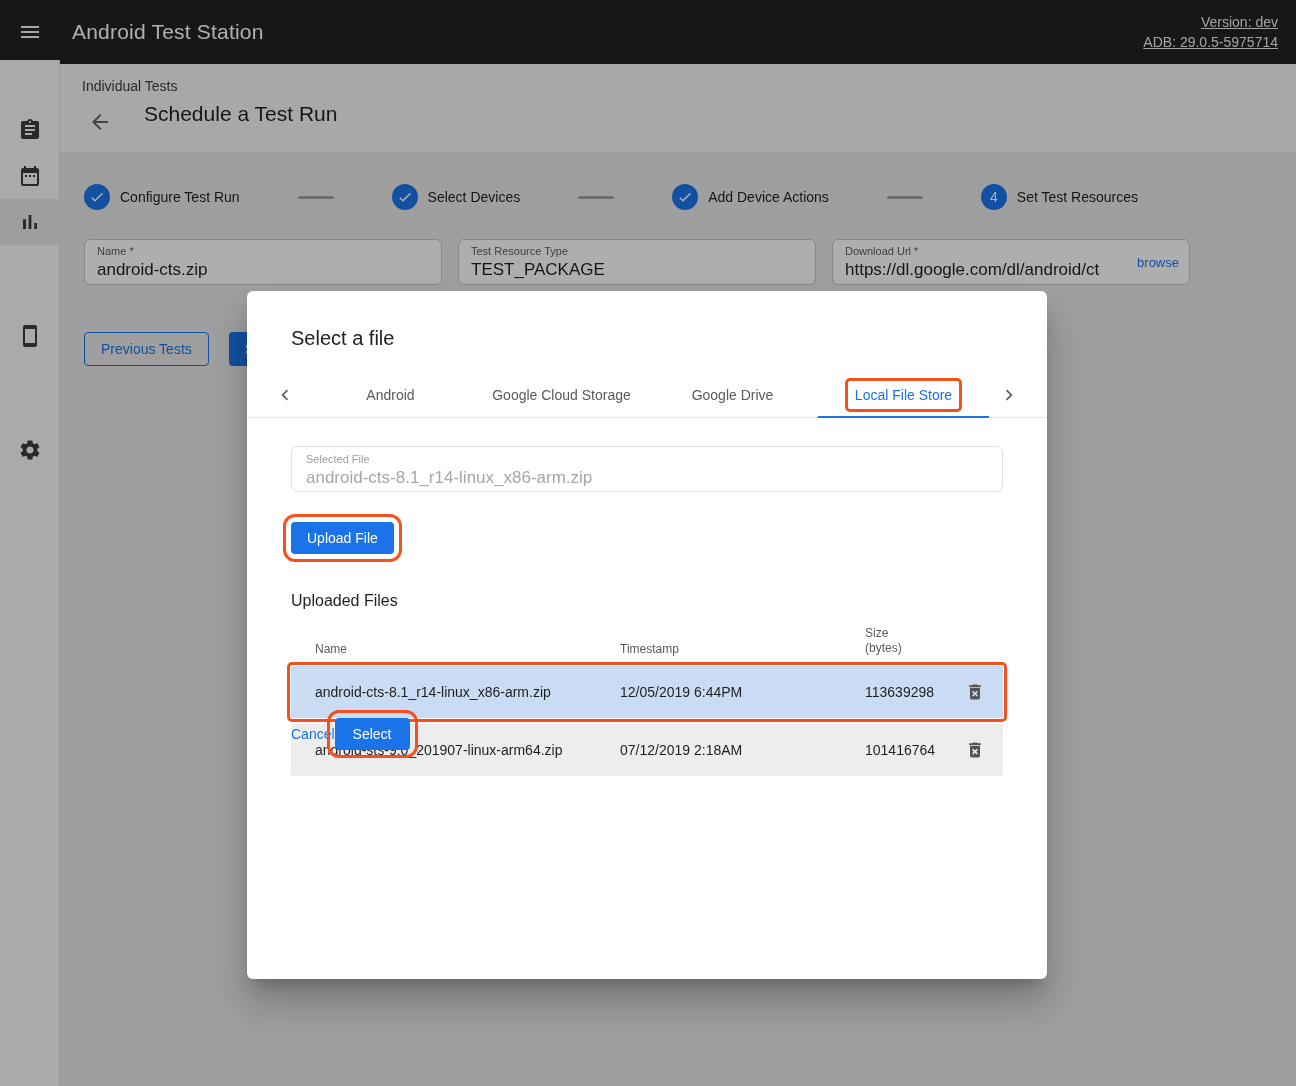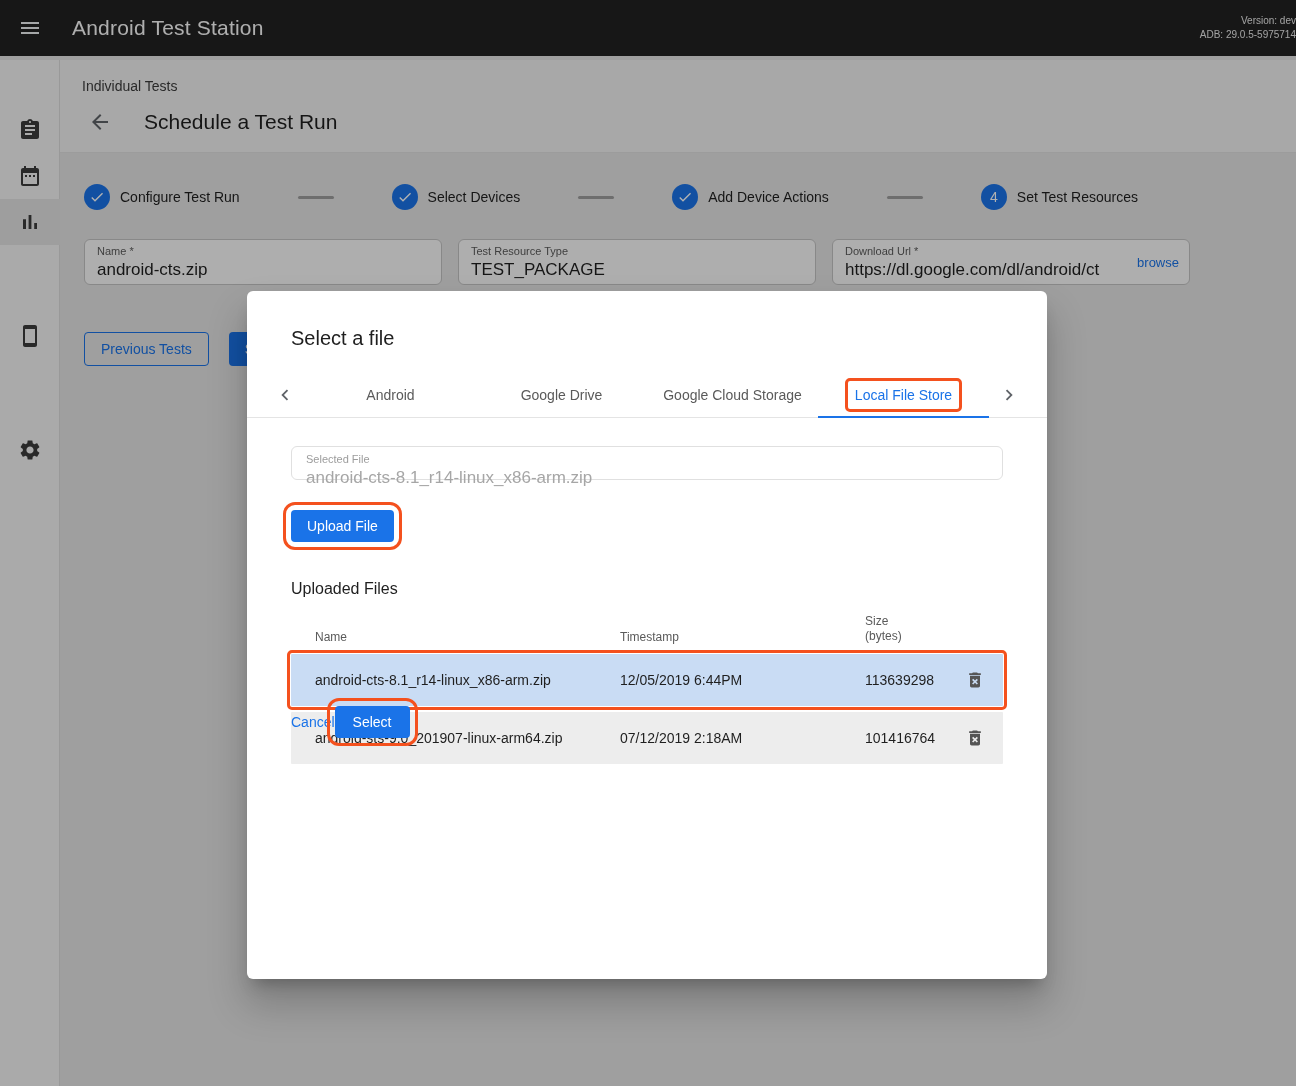--- a/index.html
+++ b/index.html
@@ -12,42 +12,42 @@
   html,body{margin:0;padding:0;}
   body{
     width:1296px;height:1086px;position:relative;overflow:hidden;
     font-family:"Liberation Sans","DejaVu Sans",sans-serif;
     background:#e4e4e4;color:var(--ink);
   }
   svg{display:block;}
 
   
   .app-header{
-    position:absolute;top:0;left:0;right:0;height:56px;background:#212121;
+    position:absolute;top:0;left:0;right:0;height:64px;background:#212121;
     display:flex;align-items:center;color:#fff;z-index:1;
   }
   .hamburger{width:60px;height:60px;display:flex;align-items:center;justify-content:center;
     background:none;border:none;cursor:pointer;color:#eceff1;}
   .app-title{font-size:21px;margin-left:12px;letter-spacing:.2px;color:#fafafa;}
-  .version-info{margin-left:auto;text-align:right;font-size:10px;
-    line-height:1.45;color:#e8e8e8;}
+  .version-info{margin-left:auto;padding-right:18px;text-align:right;font-size:14px;
+    line-height:1.45;color:#e8e8e8;text-decoration:underline;}
 
   
   .sidebar{position:absolute;top:60px;left:0;bottom:0;width:60px;background:#f4f4f4;z-index:1;
     border-right:1px solid #dcdcdc;padding-top:47px;}
   .side-item{width:60px;height:46px;display:flex;align-items:center;justify-content:center;
     background:none;border:none;cursor:pointer;color:#3c3c3c;}
   .side-item.selected{background:#e2e2e2;}
   .side-gap{height:68px;}
 
   
   .main{position:absolute;top:60px;left:60px;right:0;bottom:0;background:#e4e4e4;}
   .page-head{background:#f1f1f1;padding:18px 20px 10px 20px;border-bottom:1px solid rgba(0,0,0,.07);}
   .breadcrumb{font-size:14px;color:#3c3c3c;margin-left:2px;}
-  .title-row{display:flex;align-items:center;margin-top:8px;}
+  .title-row{display:flex;align-items:flex-start;margin-top:8px;}
   .back-btn{width:40px;height:40px;margin-left:0;background:none;border:none;cursor:pointer;
     color:#5f6368;display:flex;align-items:center;justify-content:center;}
   .page-title{font-size:21px;font-weight:400;margin:0 0 0 24px;color:#1f1f1f;}
 
   .stepper{display:flex;align-items:center;margin:30px 24px 0 24px;height:28px;gap:48px;}
   .step{display:flex;align-items:center;}
   .step-circle{width:26px;height:26px;border-radius:50%;background:var(--accent);
     display:flex;align-items:center;justify-content:center;color:#fff;font-size:14px;flex:none;}
   .step-label{margin-left:10px;font-size:14px;font-weight:500;color:#1f1f1f;white-space:nowrap;}
   .step-connector{width:36px;height:3px;background:#9e9e9e;border-radius:2px;margin:0 10px;}
@@ -80,21 +80,21 @@
     display:flex;align-items:center;justify-content:center;}
   .tab{flex:1;background:none;border:none;cursor:pointer;position:relative;
     font-size:14px;font-weight:500;color:#5a5a5a;display:flex;align-items:center;justify-content:center;}
   .tab.active{color:var(--accent);}
   .tab.active::after{content:"";position:absolute;left:0;right:0;bottom:-1px;height:2px;
     background:var(--accent);}
   .tab-label{padding:6px 7px;border-radius:2px;}
   .tab.active .tab-label{outline:3px solid var(--annot);}
 
   .dialog-body{padding:0 44px;position:relative;}
-  .selected-file{margin-top:28px;border:1px solid #e0e0e0;border-radius:6px;height:34px;
+  .selected-file{margin-top:28px;border:1px solid #e0e0e0;border-radius:6px;height:46px;
     padding:6px 14px;}
   .selected-file .field-label{color:#9c9c9c;}
   .selected-file .field-value{color:#a6a6a6;}
 
   .upload-btn{margin-top:30px;border-radius:4px;outline:3px solid var(--annot);outline-offset:5px;}
 
   .uploaded-title{font-size:16px;font-weight:400;margin:38px 0 0 0;color:#1f1f1f;}
 
   .table{margin-top:8px;}
   .thead{display:flex;align-items:flex-end;color:#5a5a5a;font-size:12px;padding:8px 0 10px 0;}
@@ -238,24 +238,24 @@
   <div class="tabs">
     <button class="tab-chevron">
       <svg width="22" height="22" viewBox="0 0 24 24" fill="currentColor">
           <path d="M15.41 7.41 14 6l-6 6 6 6 1.41-1.41L10.83 12z"></path>
         </svg>
     </button>
     <button class="tab">
       <span class="tab-label">Android</span>
     </button>
     <button class="tab">
+      <span class="tab-label">Google Cloud Storage</span>
+    </button>
+    <button class="tab">
       <span class="tab-label">Google Drive</span>
-    </button>
-    <button class="tab">
-      <span class="tab-label">Google Cloud Storage</span>
     </button>
     <button class="tab active">
       <span class="tab-label">Local File Store</span>
     </button>
     <button class="tab-chevron">
       <svg width="22" height="22" viewBox="0 0 24 24" fill="currentColor">
           <path d="M10 6 8.59 7.41 13.17 12l-4.58 4.59L10 18l6-6z"></path>
         </svg>
     </button>
   </div>

